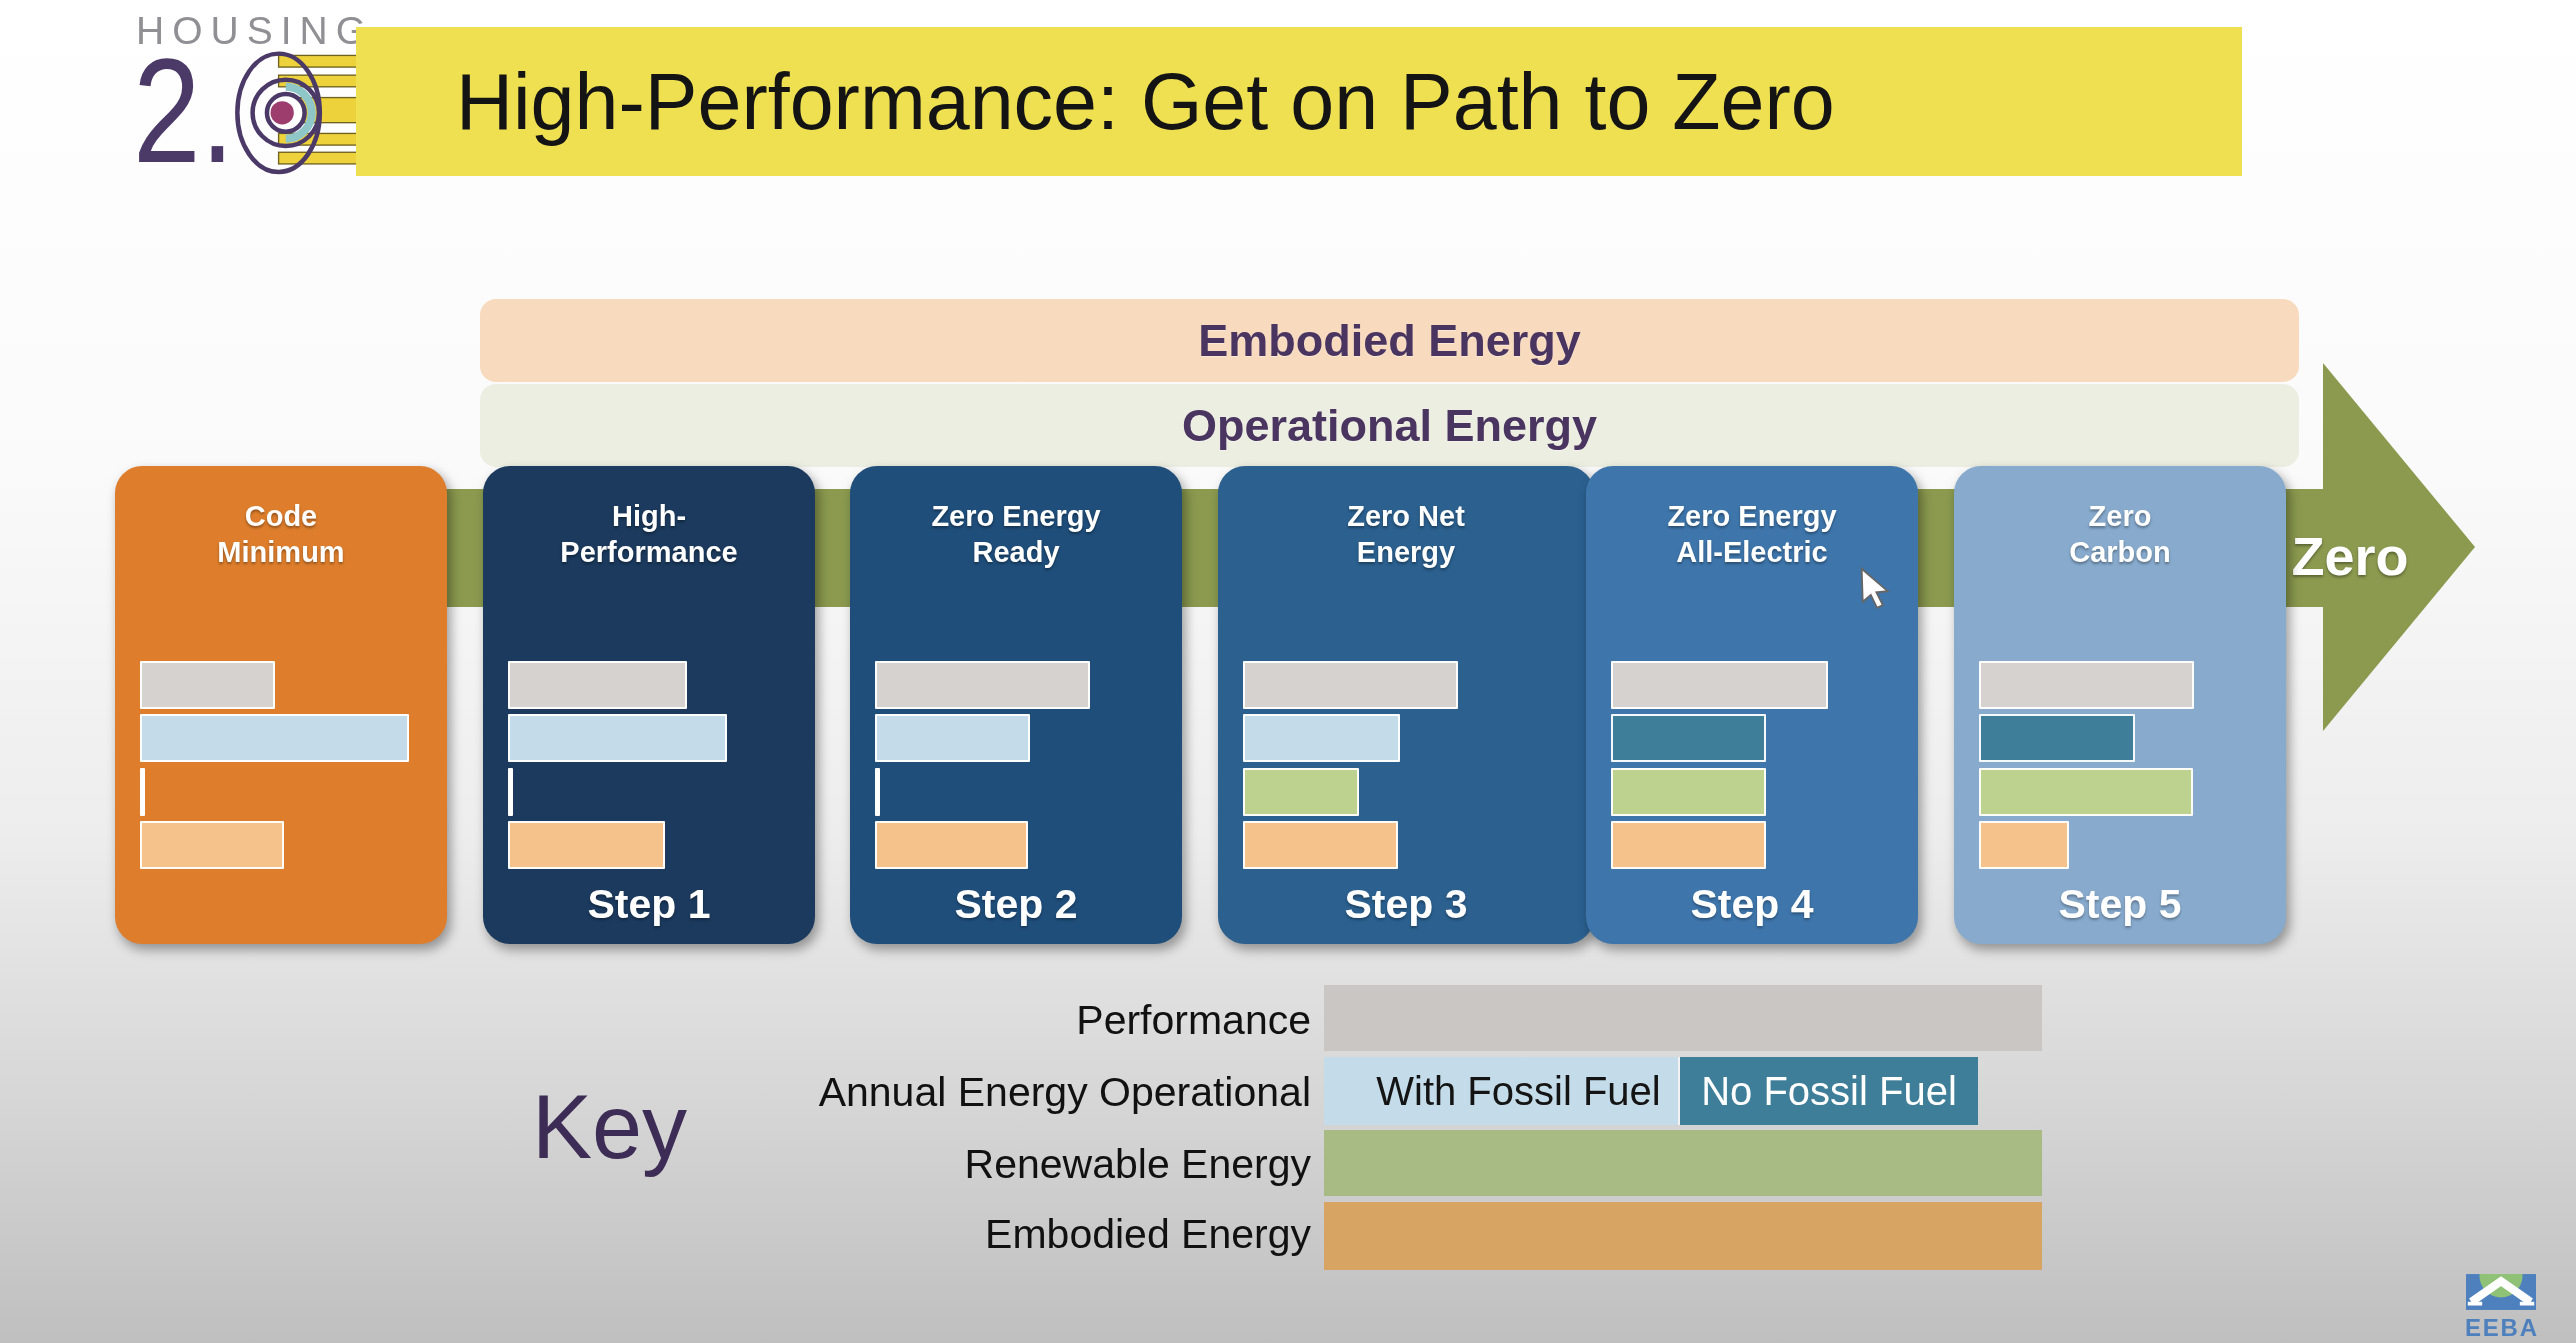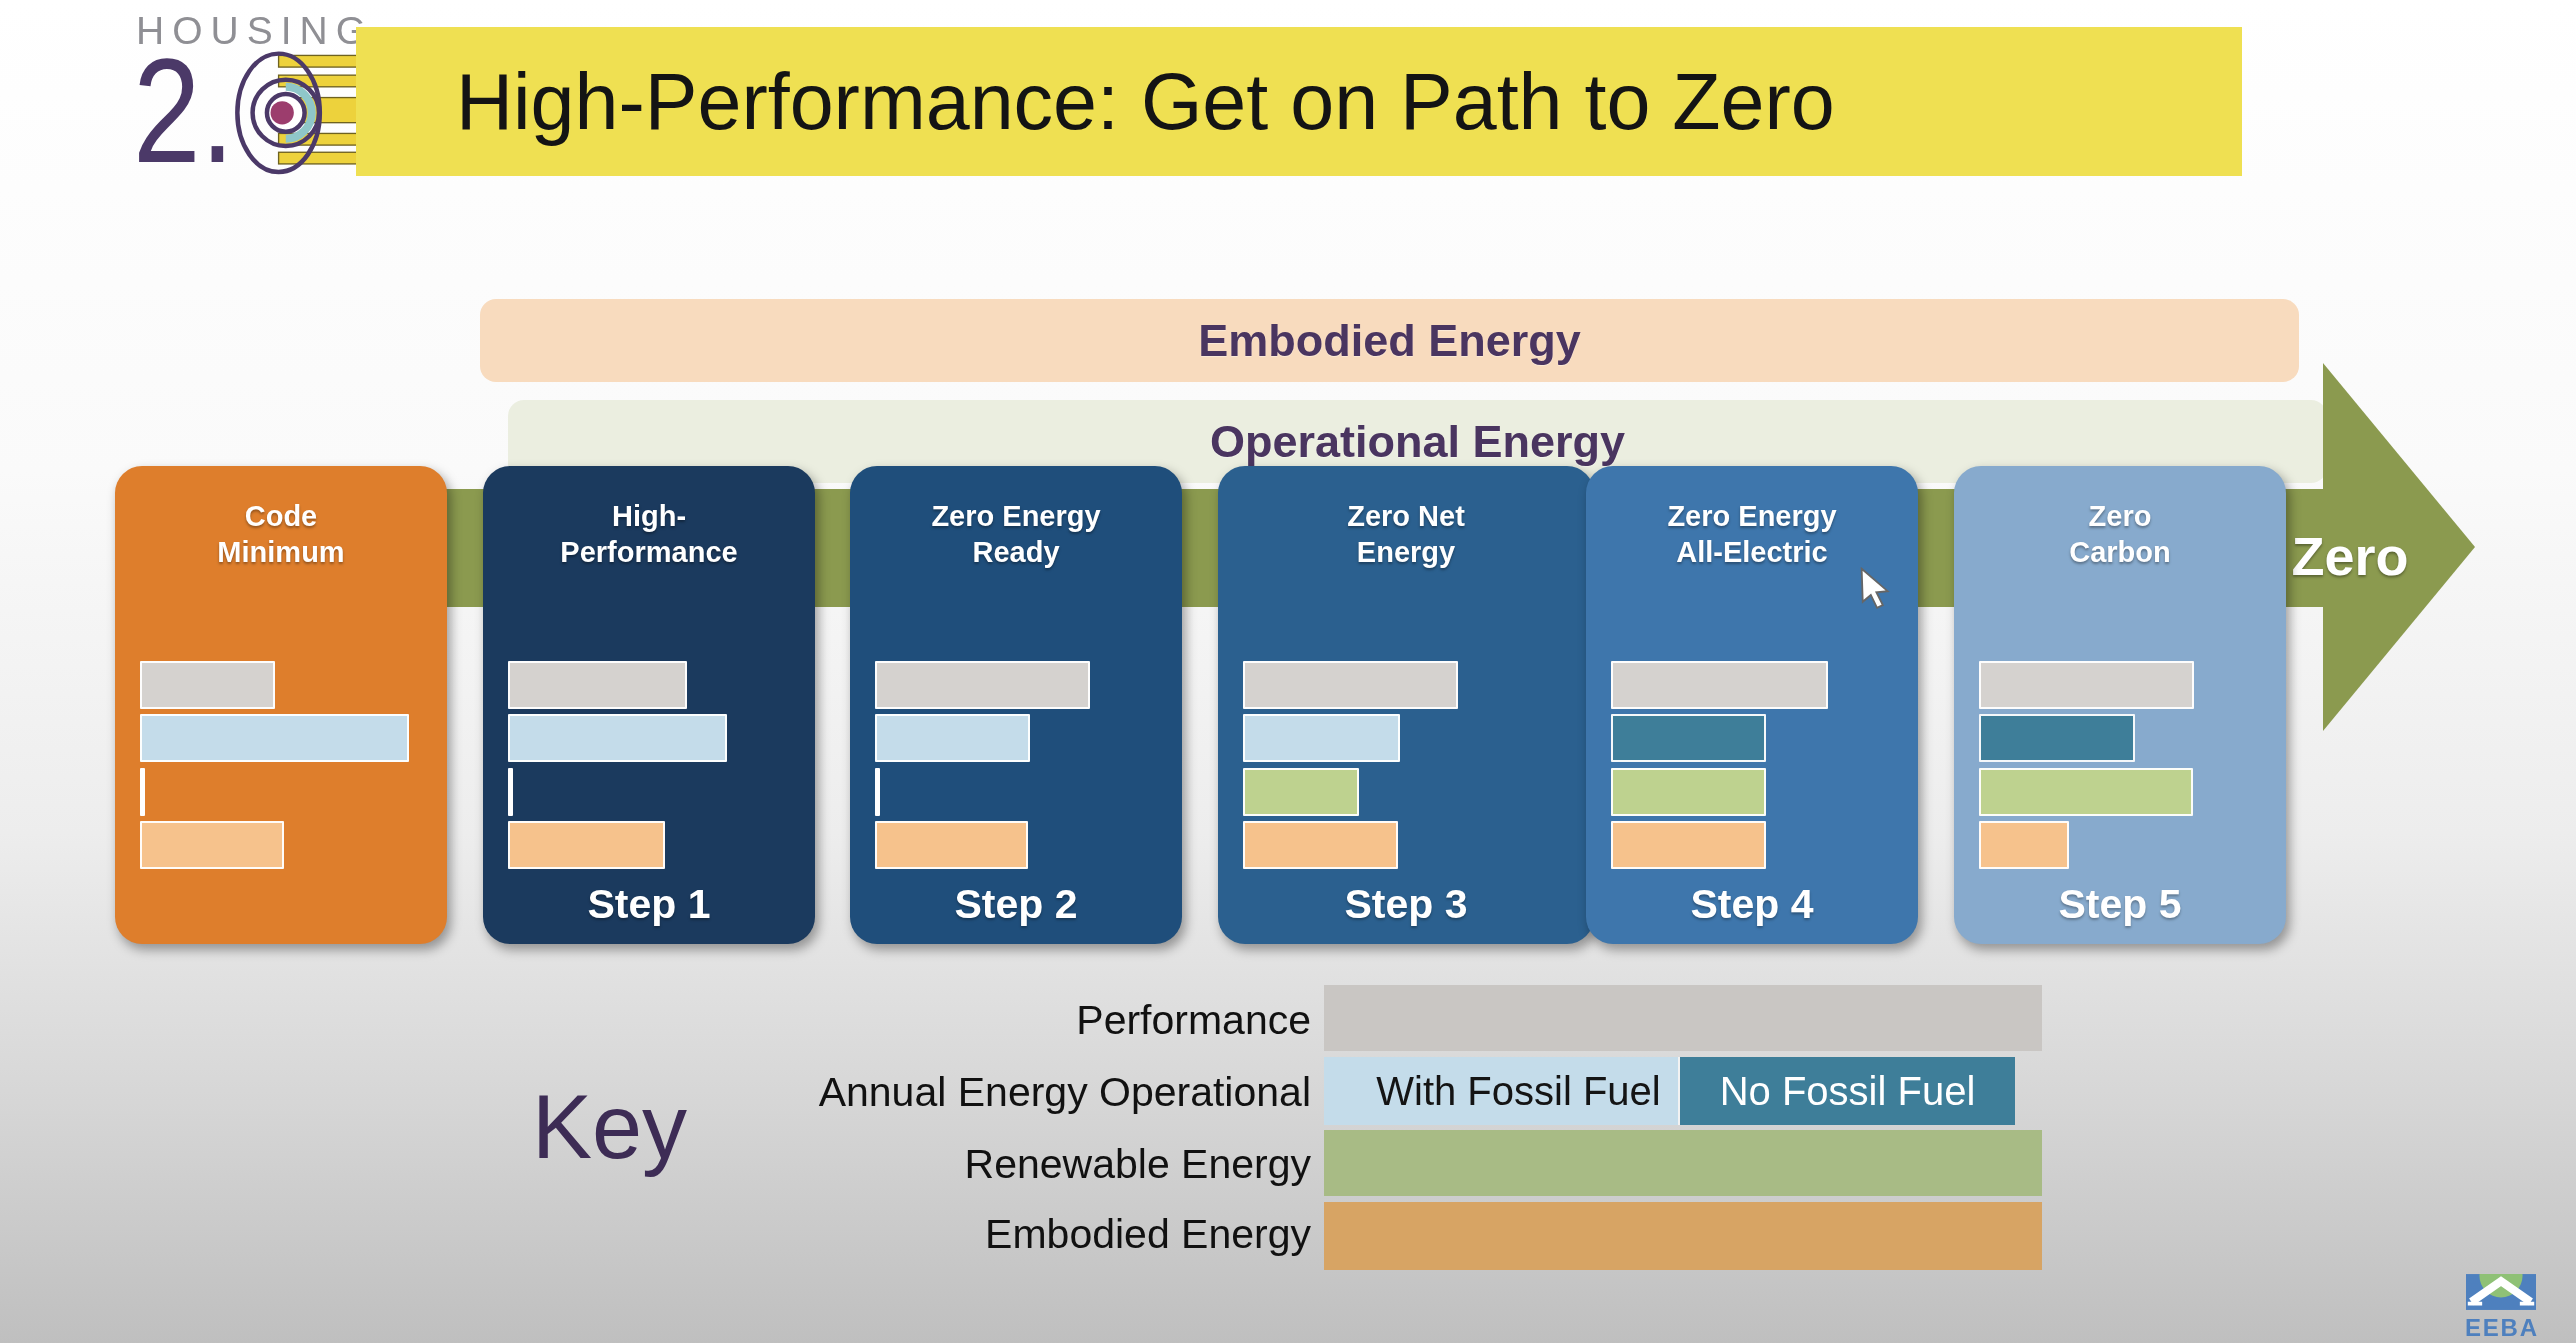--- a/index.html
+++ b/index.html
@@ -14,21 +14,21 @@
   .logo-version{font-size:148px;line-height:135px;color:#4B3968;font-weight:400;transform:scaleX(.82);transform-origin:left top;}
   .logo-target{position:absolute;left:90px;top:4.5px;}
   
   .title-banner{position:absolute;left:356px;top:27px;width:1886px;height:149px;background:var(--yellow,#EFE052);
     display:flex;align-items:center;}
   .title-banner h1{margin:0;padding-left:100px;font-size:79px;font-weight:400;color:#141414;letter-spacing:0px;}
   
   .band{position:absolute;left:480px;width:1819px;height:83px;border-radius:16px;display:flex;align-items:center;justify-content:center;}
   .band span{font-size:45px;font-weight:bold;color:var(--purple,#4A3560);text-shadow:0 0.9px 0.9px rgba(255,255,255,.4);}
   .band-embodied{top:299px;background:var(--embodiedBanner,#F8DBBE);}
-  .band-operational{top:400px;background:var(--operationalBanner,#EBEEE0);margin-left:28px;}
+  .band-operational{top:384px;background:var(--operationalBanner,#EBEEE0);}
   
   .olive-band{position:absolute;left:269px;top:489px;width:2063px;height:118px;background:var(--band,#8B9A4F);}
   .arrow-head{position:absolute;left:2323px;top:363px;width:152px;height:368px;background:var(--band,#8B9A4F);
     clip-path:polygon(0 0,100% 50%,0 100%);}
   .zero-label{position:absolute;left:2278px;top:525px;width:144px;text-align:center;font-size:54px;font-weight:bold;color:#fff;
     text-shadow:0 1.8px 2.7px rgba(0,0,0,.35);}
   
   .card{position:absolute;top:466px;width:332px;height:478px;border-radius:27px;box-shadow:3.6px 5.4px 10.8px rgba(0,0,0,.35);}
   .c0{left:115px;} .c1{left:483px;} .c2{left:850px;} .c3{left:1218px;} .c4{left:1586px;} .c5{left:1954px;}
   .card-title{position:absolute;top:32px;left:0;width:100%;text-align:center;color:#fff;font-weight:bold;font-size:29px;line-height:1.25;
@@ -41,21 +41,21 @@
     text-shadow:0 1.8px 2.7px rgba(0,0,0,.3);}
   
   .key-title{position:absolute;left:532px;top:1076px;font-size:90px;color:#3D2C55;font-weight:400;}
   .key-label{position:absolute;width:556px;text-align:right;font-size:41px;color:#111;}
   .kl0{left:755px;top:997px;} .kl1{left:755px;top:1069px;} .kl2{left:755px;top:1141px;} .kl3{left:755px;top:1211px;}
   .key-swatch{position:absolute;left:1324px;width:718px;}
   .ks0{top:985px;height:66px;background:var(--keyPerformance,#C9C6C3);}
   .ks1{top:1057px;height:68px;display:flex;}
   .ks1 .seg{height:100%;display:flex;align-items:center;justify-content:center;font-size:40px;}
   .seg-fossil{width:356px;background:var(--fossil,#C4DCEA);color:#141414;border-right:2.7px solid #f2f2f2;box-sizing:border-box;padding-left:35px;}
-  .seg-nofossil{width:335px;background:var(--nofossil,#3E7E99);color:#fff;}
+  .seg-nofossil{width:298px;background:var(--nofossil,#3E7E99);color:#fff;}
   .ks2{top:1130px;height:66px;background:var(--keyRenewable,#A8BB85);}
   .ks3{top:1202px;height:68px;background:var(--keyEmbodied,#D7A464);}
   
   .cursor{position:absolute;left:1858px;top:567px;}
   .eeba{position:absolute;left:2465px;top:1274px;width:72px;text-align:center;}
   .eeba-word{font-size:24px;font-weight:bold;color:#4E80BE;letter-spacing:1.8px;margin-top:0.9px;text-align:center;}
 </style>
 </head>
 <body>
 

